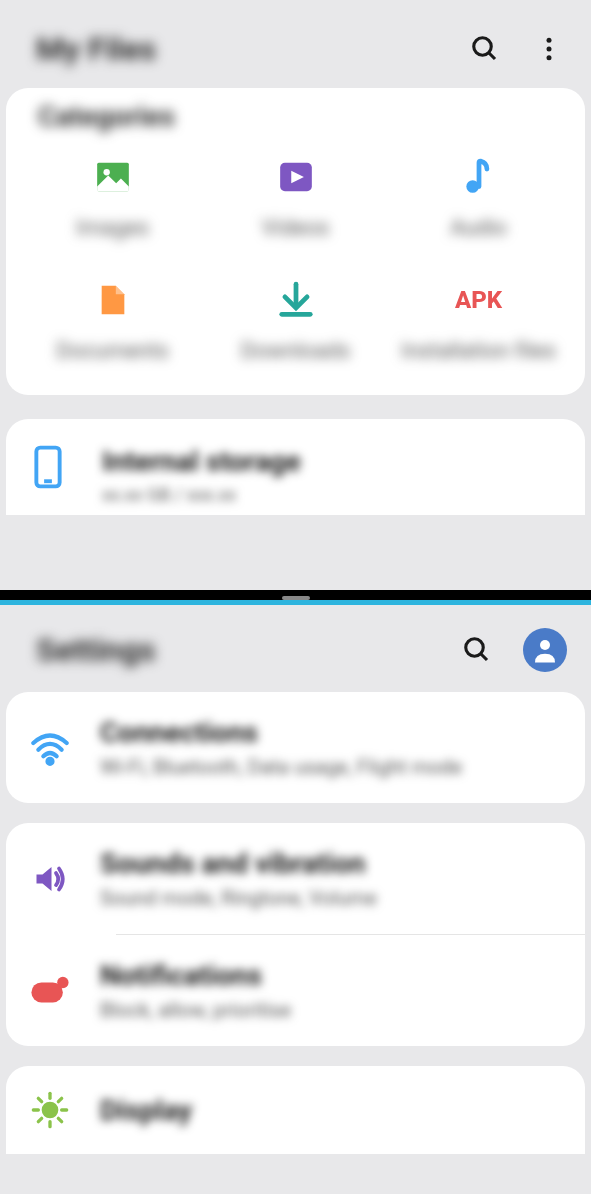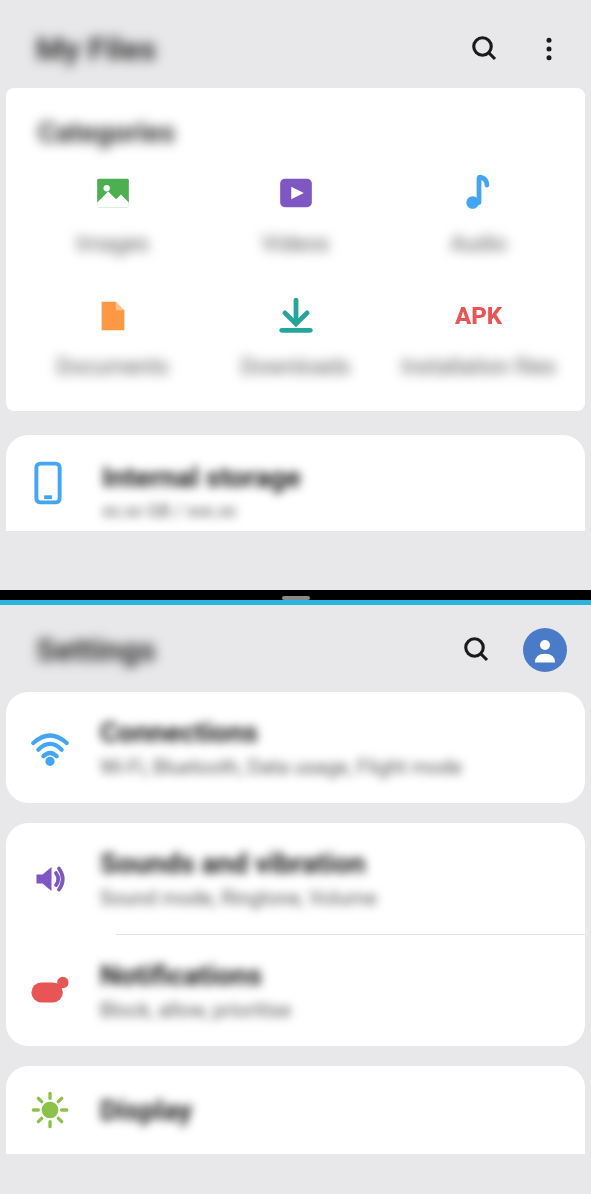--- a/index.html
+++ b/index.html
@@ -75,23 +75,23 @@
     .icon-btn {
       width: 36px;
       height: 36px;
       display: flex;
       align-items: center;
       justify-content: center;
       cursor: pointer;
     }
     .card {
       background: #fff;
-      border-radius: 8px;
+      border-radius: 22px;
       margin: 0 6px 24px 6px;
-      padding: 28px 20px 32px 20px;
+      padding: 12px 20px 32px 20px;
     }
     .card-title {
       font-size: 28px;
       font-weight: 700;
       color: #2c2c2c;
       margin-bottom: 24px;
       margin-left: 12px;
       filter: blur(6px);
     }
     .grid {

